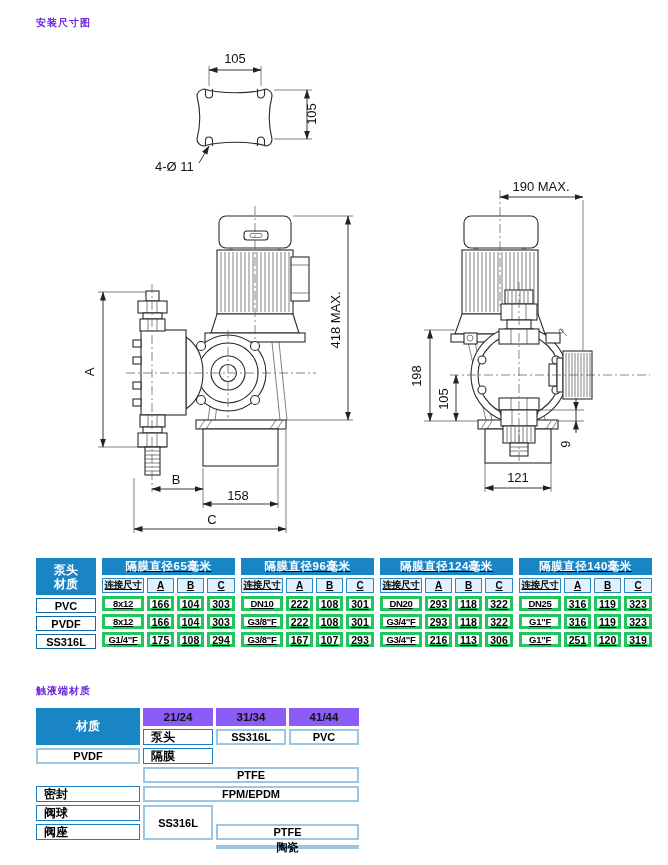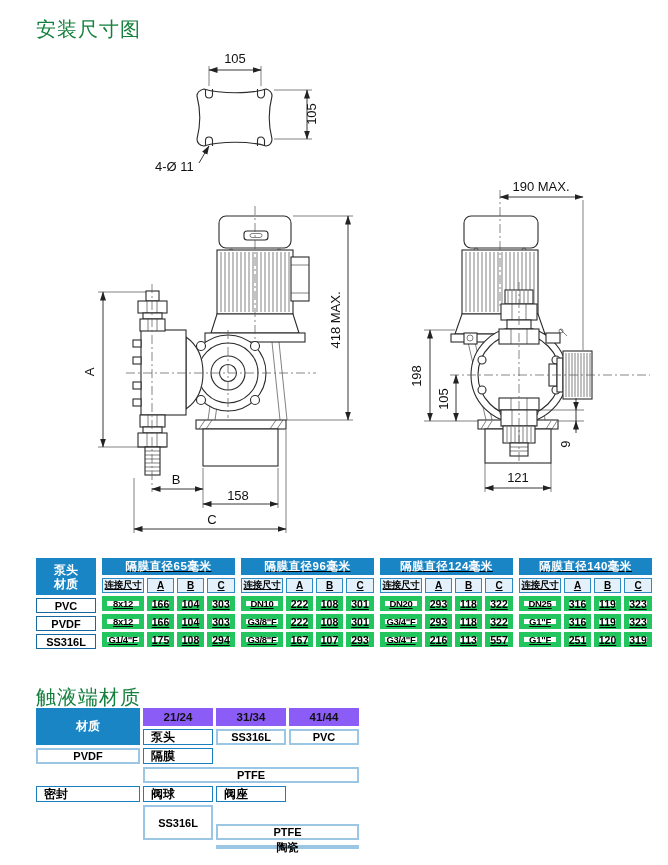--- a/index.html
+++ b/index.html
@@ -1,35 +1,35 @@
 <!DOCTYPE html>
 <html><head>
 <meta charset="utf-8">
 <style>
   html,body{margin:0;padding:0;background:#fff;}
   .canvas{position:relative;width:668px;height:865px;background:#ffffff;overflow:hidden;
           font-family:"Liberation Sans","DejaVu Sans",sans-serif;}
-  .sec-title{position:absolute;font-size:20px;font-weight:normal;color:#15803d;letter-spacing:1px;}
+  .sec-title{position:absolute;font-size:10px;font-weight:bold;color:#6d28d9;letter-spacing:1px;}
   #title1{left:36px;top:16px;}
   #title2{left:36px;top:684px;}
   svg.drawings{position:absolute;left:0;top:0;}
 
   
   .dimwrap{position:absolute;left:36px;top:558px;display:flex;gap:6px;align-items:flex-start;}
   .matcol{display:grid;grid-template-rows:37px 15px 15px 15px;gap:3px;width:60px;}
   .mat-head{background:#1985c5;color:#fff;font-weight:bold;font-size:12px;line-height:14px;
             display:flex;flex-direction:column;align-items:center;justify-content:center;}
   .mat-cell{border:1px solid #16689f;background:#fff;font-weight:bold;font-size:11px;
             display:flex;align-items:center;justify-content:center;}
   .dimtable{display:grid;grid-template-columns:42px 27px 27px 28px;grid-template-rows:17px 15px 15px 15px 15px;gap:3px;text-decoration:underline;}
   .dt-title{grid-column:1/-1;background:#1985c5;color:#fff;font-weight:bold;font-size:11.5px;
             display:flex;align-items:center;justify-content:center;letter-spacing:.5px;}
   .dt-sub{background:#e4f1fa;border:1px solid #2e8ac2;font-weight:bold;font-size:10px;
           display:flex;align-items:center;justify-content:center;}
-  .dt-cell{background:#fff;border:5px solid #22c55e;font-weight:bold;font-size:10.5px;
+  .dt-cell{background:#fff;border:3px solid #22c55e;font-weight:bold;font-size:10.5px;
            display:flex;align-items:center;justify-content:center;}
   .dt-conn{font-size:9.5px;letter-spacing:-0.3px;}
 
   
   .wetwrap{position:absolute;left:36px;top:708px;display:grid;
            grid-template-columns:104px 70px 70px 70px;
            grid-template-rows:18px 16px 16px 16px 16px 16px 16px;gap:3px;}
   .w-blue{background:#1985c5;color:#fff;font-weight:bold;font-size:12px;
           display:flex;align-items:center;justify-content:center;}
   .w-mat{grid-area:1/1/3/2;}
@@ -298,21 +298,21 @@
       <div class="dt-cell">293</div>
       <div class="dt-cell">118</div>
       <div class="dt-cell">322</div>
       <div class="dt-cell dt-conn">G3/4"F</div>
       <div class="dt-cell">293</div>
       <div class="dt-cell">118</div>
       <div class="dt-cell">322</div>
       <div class="dt-cell dt-conn">G3/4"F</div>
       <div class="dt-cell">216</div>
       <div class="dt-cell">113</div>
-      <div class="dt-cell">557</div>
+      <div class="dt-cell">306</div>
     </div>
 
     <div class="dimtable">
       <div class="dt-title">隔膜直径140毫米</div>
       <div class="dt-sub dt-conn">连接尺寸</div>
       <div class="dt-sub">A</div>
       <div class="dt-sub">B</div>
       <div class="dt-sub">C</div>
       <div class="dt-cell dt-conn">DN25</div>
       <div class="dt-cell">316</div>
@@ -339,20 +339,21 @@
 
     <div class="w-label">泵头</div>
     <div class="w-val">SS316L</div>
     <div class="w-val">PVC</div>
     <div class="w-val">PVDF</div>
 
     <div class="w-label">隔膜</div>
     <div class="w-val w-span3">PTFE</div>
 
     <div class="w-label">密封</div>
+    <div class="w-val w-span3">FPM/EPDM</div>
 
     <div class="w-label">阀球</div>
     <div class="w-val w-ss">SS316L</div>
     <div class="w-val w-ball">陶瓷</div>
 
     <div class="w-label">阀座</div>
     <div class="w-val w-seat">PTFE</div>
   </div>
 
 </div>

